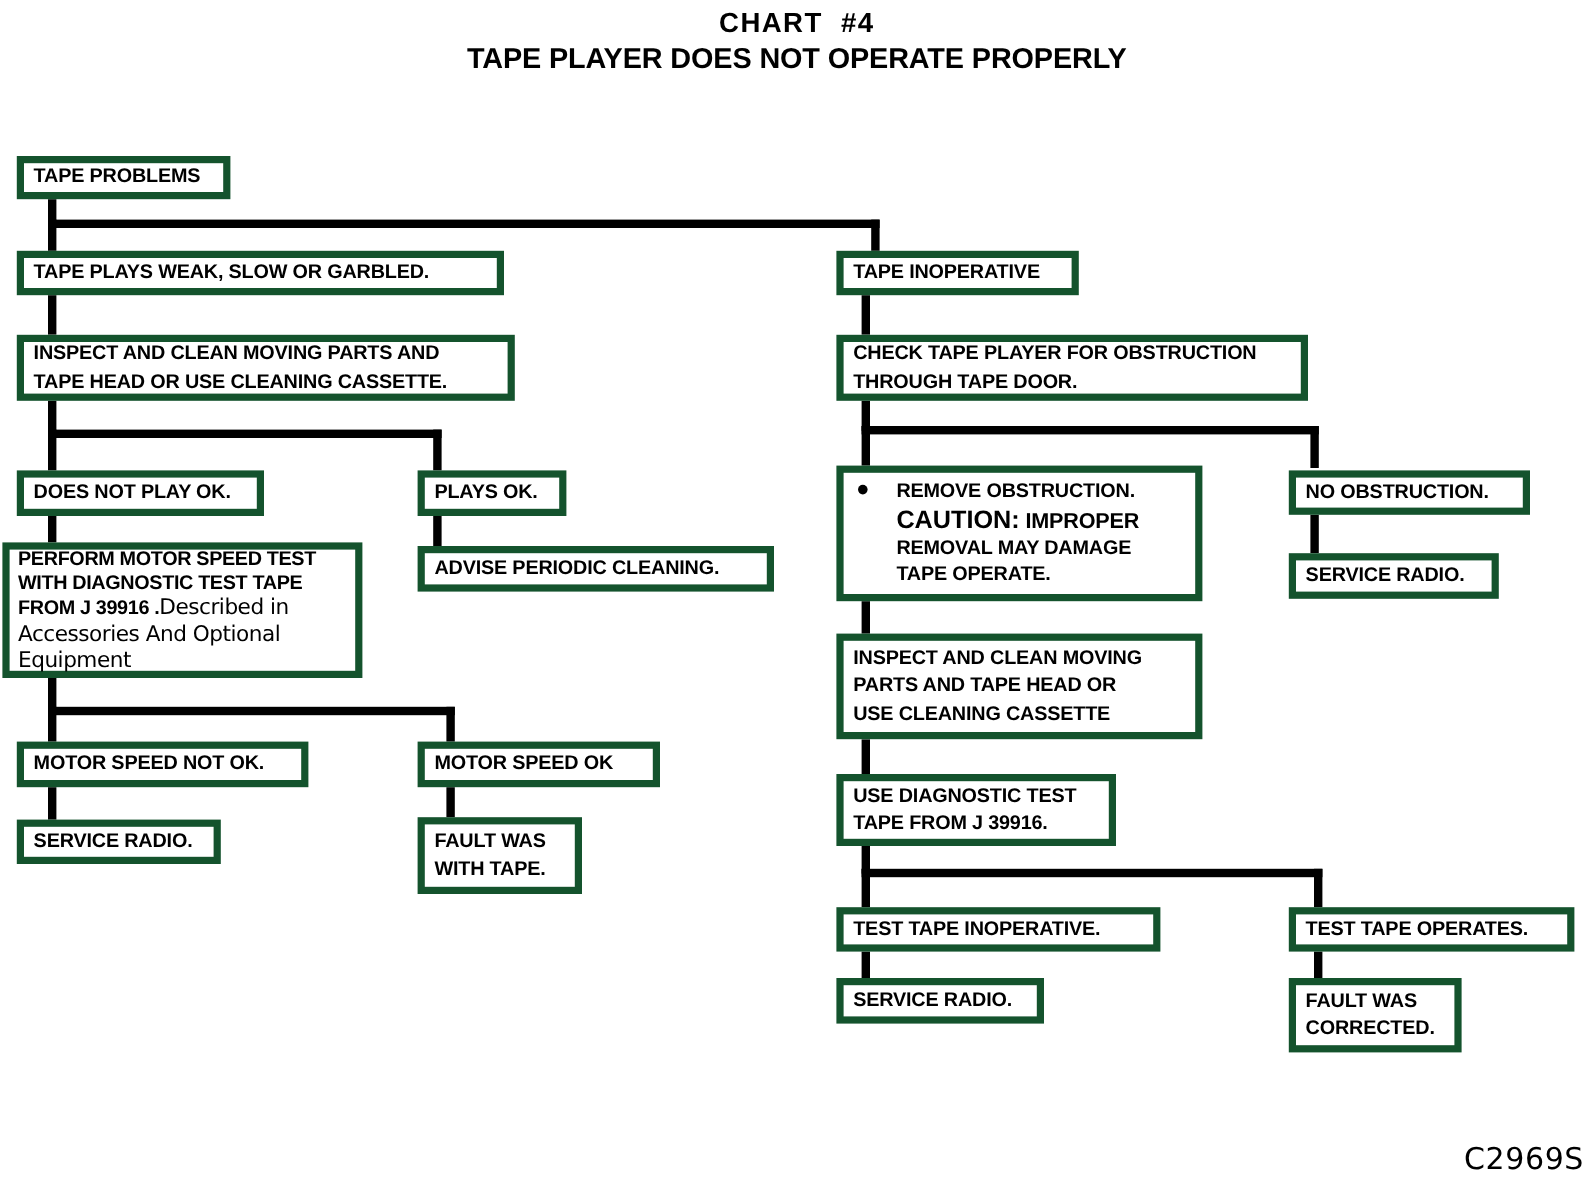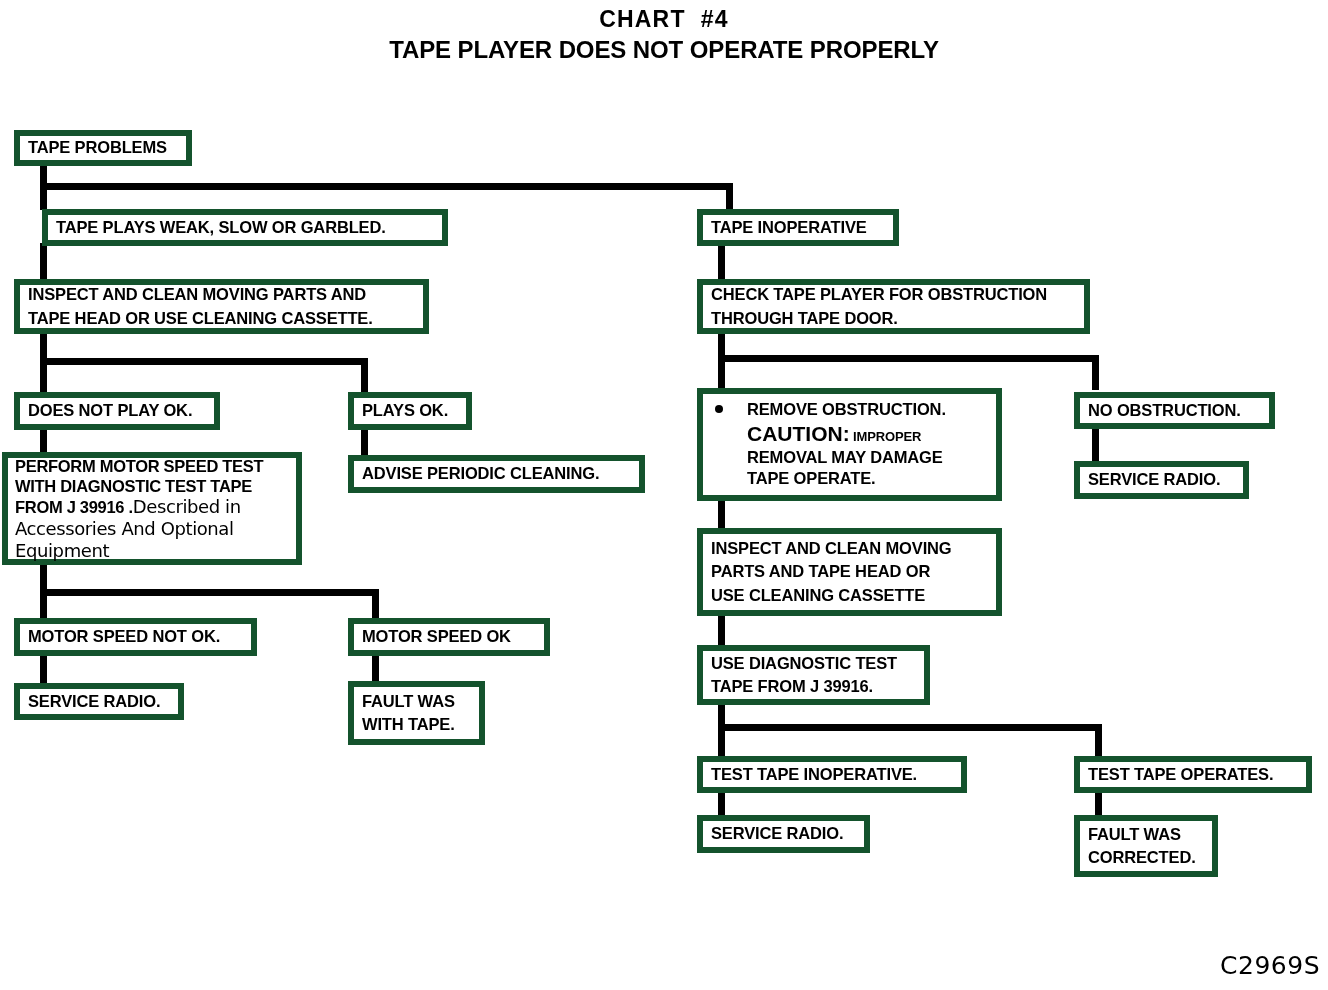--- a/index.html
+++ b/index.html
@@ -111,21 +111,21 @@
   .box.caution .ln-ind {
     display: block;
     white-space: pre;
     padding-left: 34px;
   }
   .box.caution .caution-word {
     font-size: 21px;
     letter-spacing: 0px;
   }
   .box.caution .caution-rest {
-    font-size: 13px;
+    font-size: 18px;
   }
 
   
   .vline {
     position: absolute;
     background: #000000;
     width: 7px;
     z-index: 1;
   }
   .hline {
@@ -195,21 +195,21 @@
   <div class="vline" style="left:718px; top:724px; height:33px;"></div>
   <div class="vline" style="left:1095px; top:724px; height:33px;"></div>
 
   <div class="vline" style="left:718px; top:789px; height:28px;"></div>
   <div class="vline" style="left:1095px; top:789px; height:26px;"></div>
 
   <div class="box" style="left:14px; top:130px; width:178px; height:36px;">
     <span class="ln">TAPE PROBLEMS</span>
   </div>
 
-  <div class="box" style="left:14px; top:209px; width:406px; height:37px;margin-left:28px;">
+  <div class="box" style="left:14px; top:209px; width:406px; height:37px;">
     <span class="ln">TAPE PLAYS WEAK, SLOW OR GARBLED.</span>
   </div>
 
   <div class="box" style="left:14px; top:279px; width:415px; height:55px;">
     <span class="ln">INSPECT AND CLEAN MOVING PARTS AND</span>
     <span class="ln">TAPE HEAD OR USE CLEANING CASSETTE.</span>
   </div>
 
   <div class="box" style="left:14px; top:392px; width:206px; height:38px;">
     <span class="ln">DOES NOT PLAY OK.</span>

